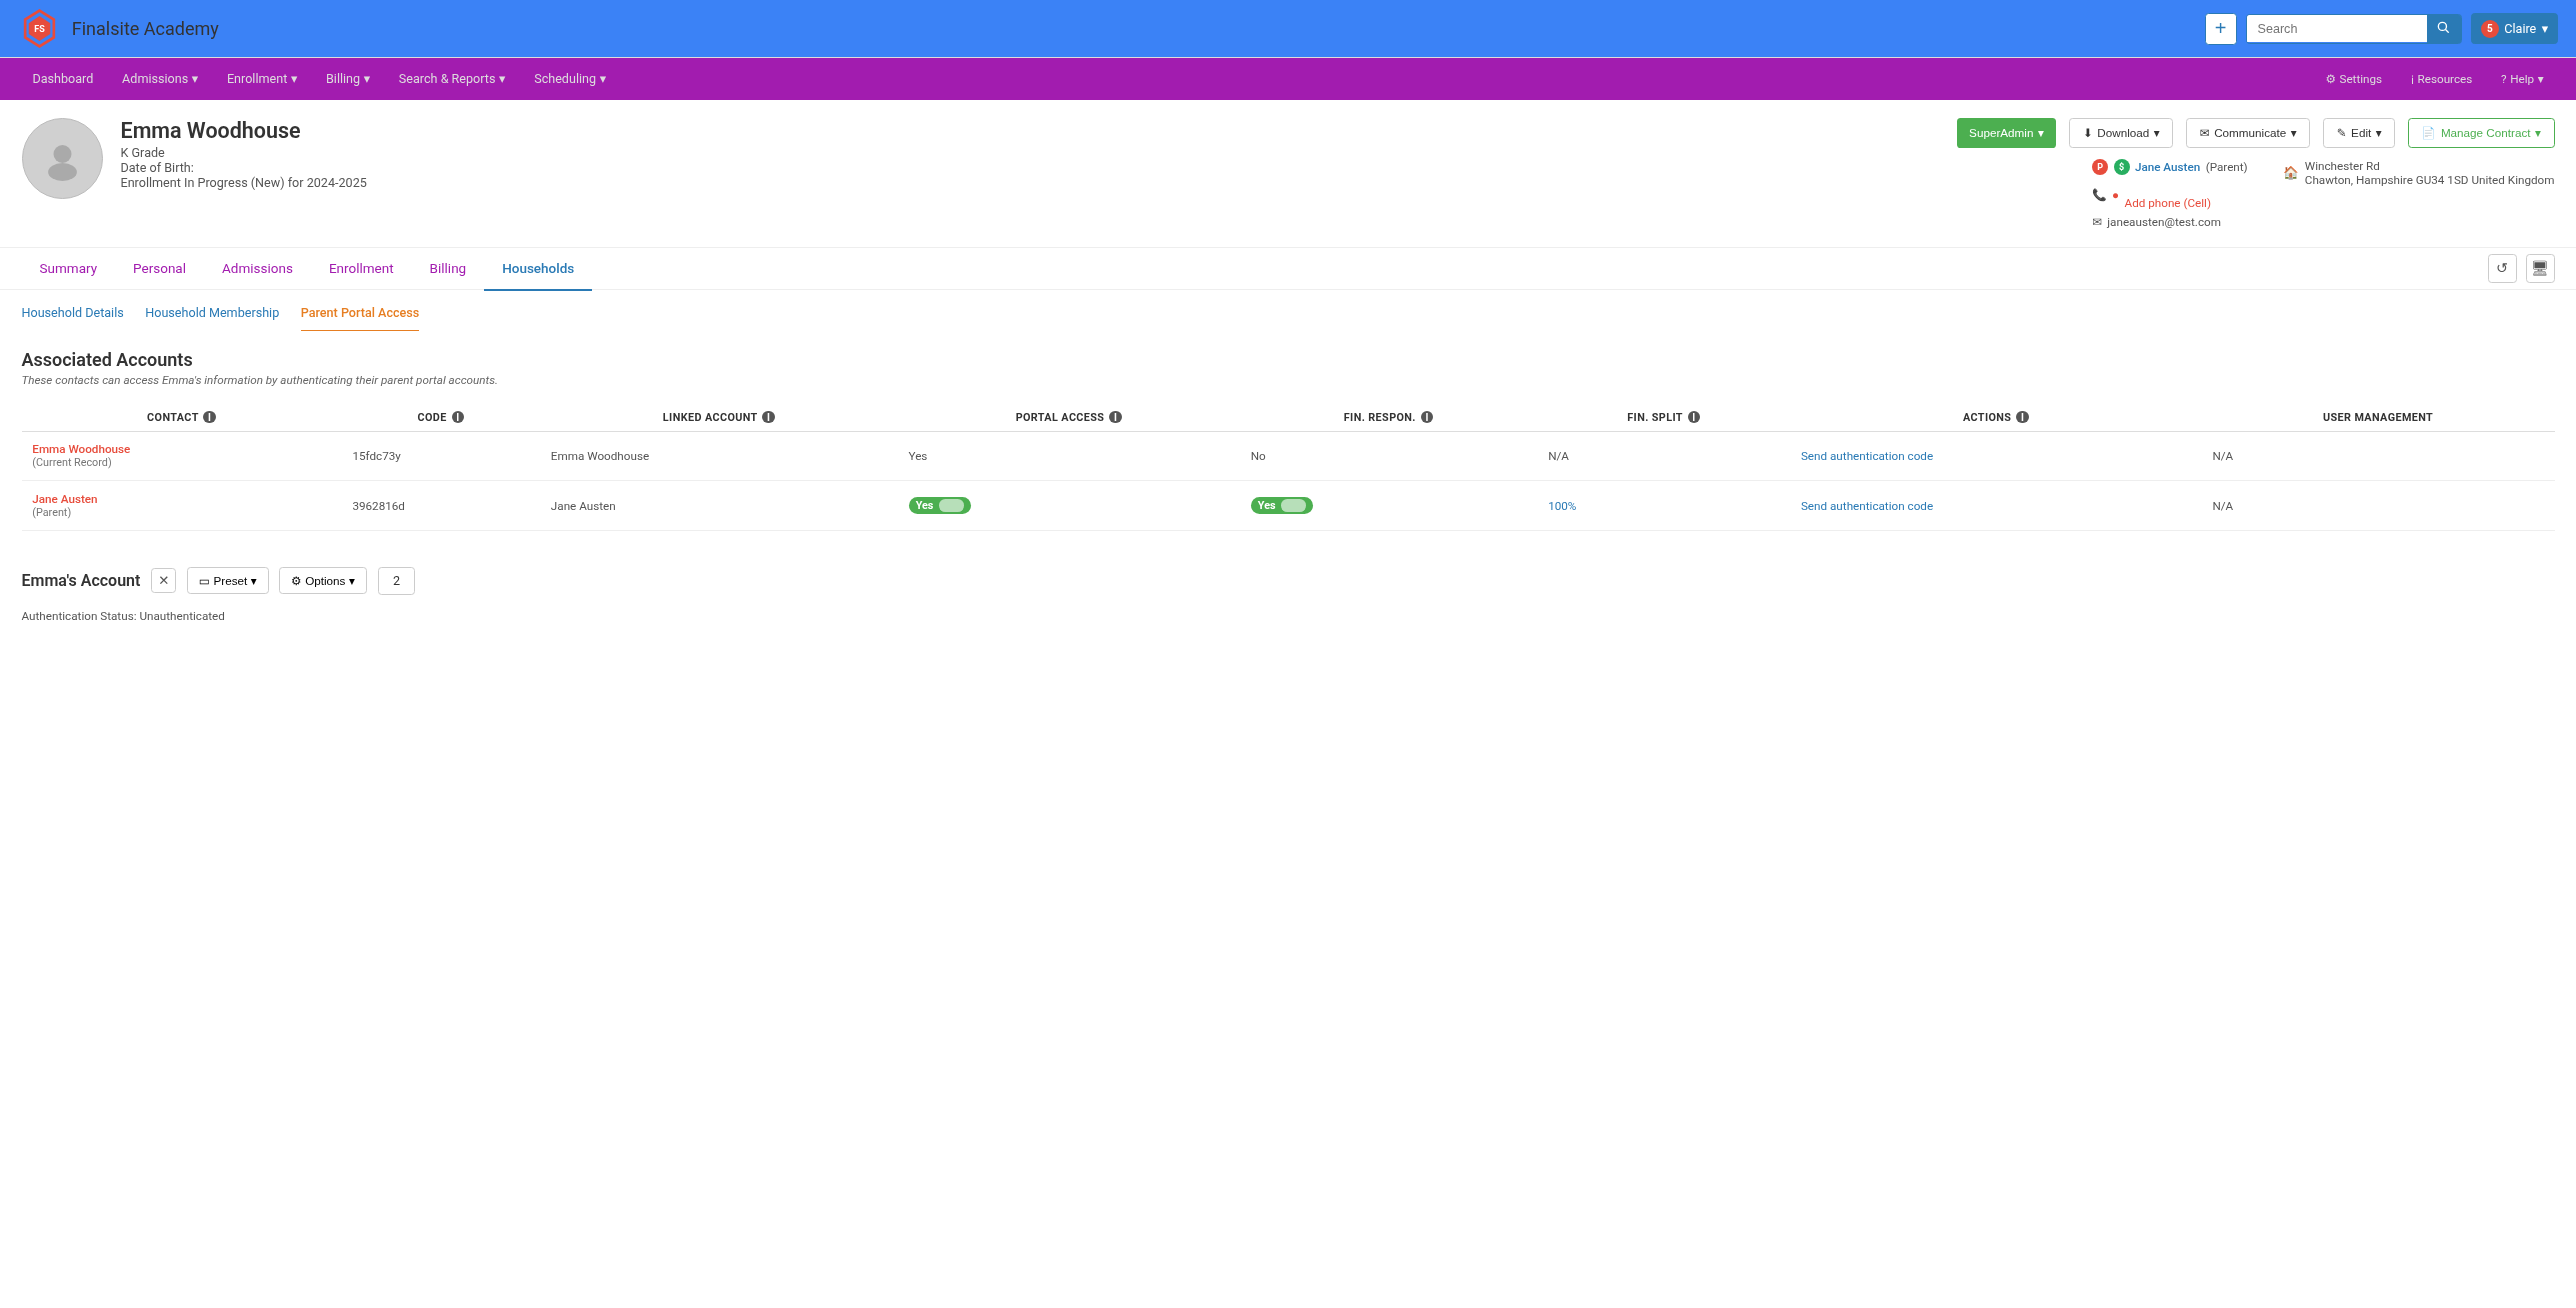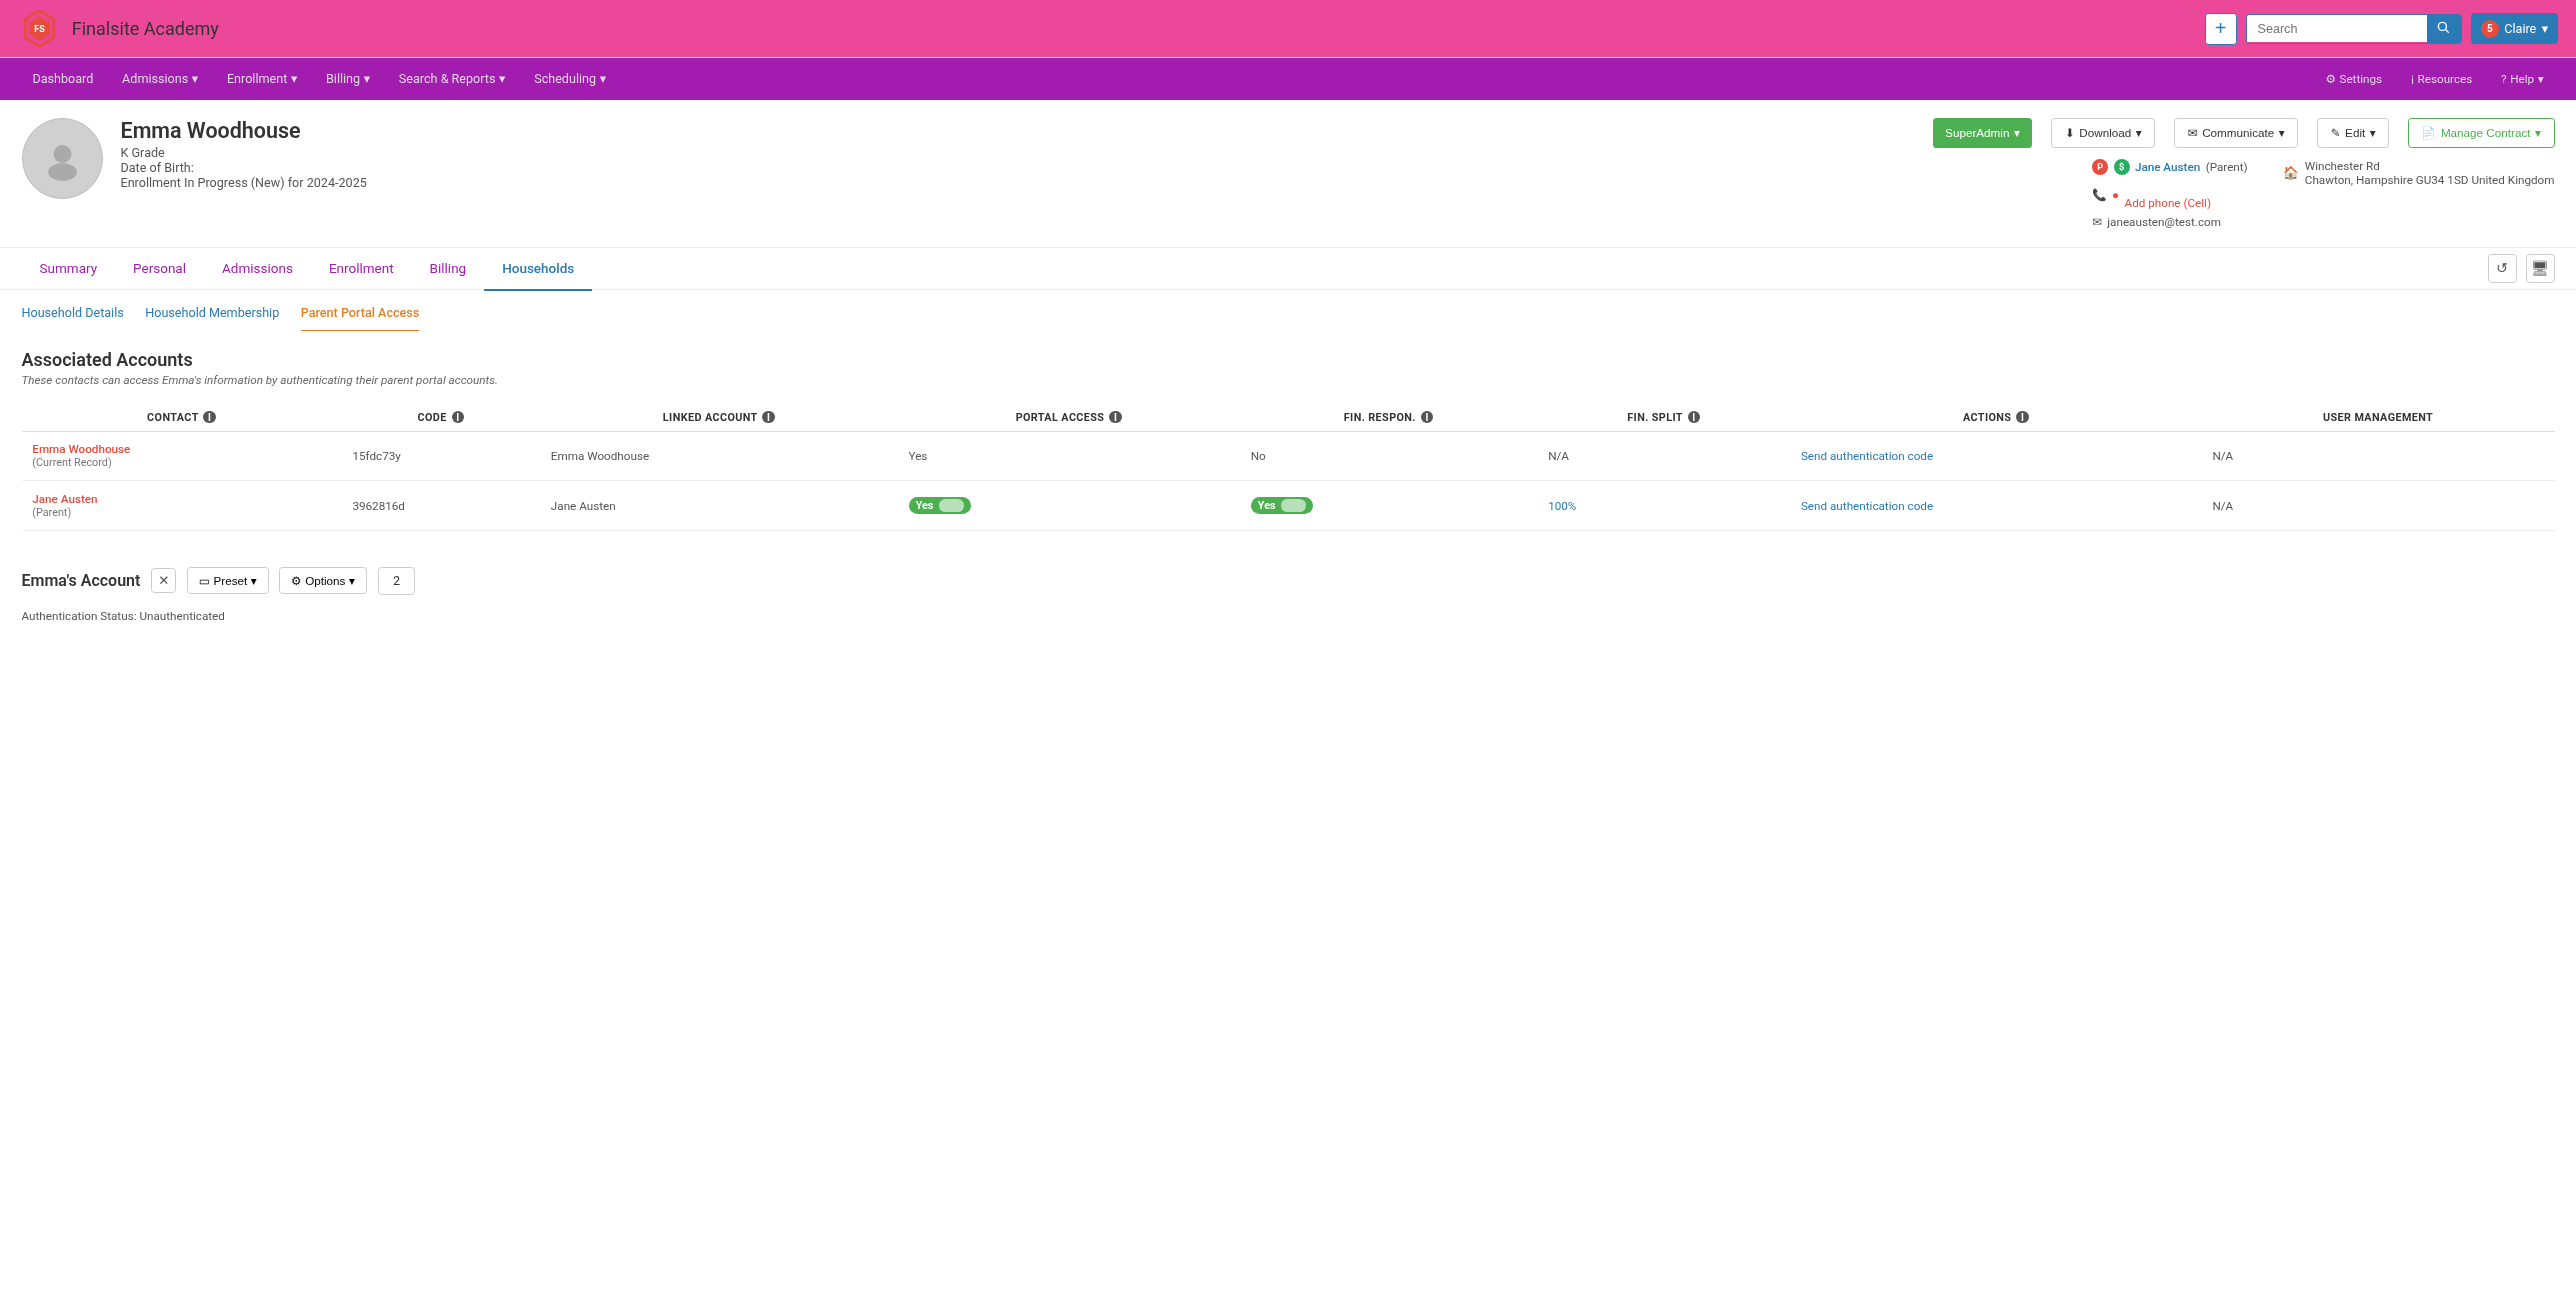--- a/index.html
+++ b/index.html
@@ -1,21 +1,21 @@
 <!DOCTYPE html>
 <html style="font-size:14.4px"><head>
   <meta charset="utf-8">
   <style>
     * { box-sizing: border-box; margin: 0; padding: 0; }
     body { font-family: -apple-system, BlinkMacSystemFont, 'Segoe UI', Roboto, sans-serif; font-size: 12.6px; color: #333; background: #fff; }
 
     
     .top-bar {
       display: flex; align-items: center; justify-content: space-between;
-      padding: 7.2px 18px; border-bottom: 0.9px solid #ddd; background: #ec4899;
+      padding: 7.2px 18px; border-bottom: 0.9px solid #ddd; background: #3b82f6;
     }
     .logo-area { display: flex; align-items: center; gap: 10.8px; }
     .logo-svg { width: 43px; height: 43px; }
     .app-title { font-size: 18px; font-weight: 400; color: #333; }
     .top-right { display: flex; align-items: center; gap: 9px; }
     .add-btn {
       width: 32px; height: 32px; border: 1.8px solid #2a7ab5; border-radius: 3.6px;
       background: #fff; color: #2a7ab5; font-size: 20px; cursor: pointer;
       display: flex; align-items: center; justify-content: center; font-weight: 300;
     }
@@ -62,21 +62,21 @@
       border: 1.8px solid #bbb;
     }
     .profile-info { flex: 1; }
     .profile-name { font-size: 21.5px; font-weight: 600; color: #333; }
     .profile-grade { color: #555; font-size: 12.6px; margin-top: 2px; }
     .profile-dob { color: #555; font-size: 12.6px; }
     .profile-status { color: #555; font-size: 12.6px; }
     .profile-actions {
       display: flex; flex-direction: column; align-items: flex-end; gap: 10.8px; margin-left: auto;
     }
-    .action-btns { display: flex; gap: 19px; flex-wrap: wrap; justify-content: space-between; }
+    .action-btns { display: flex; gap: 13px; flex-wrap: wrap; justify-content: space-between; }
     .btn-green {
       background: #4caf50; color: #fff; border: none; padding: 7.2px 12.6px;
       border-radius: 3.6px; cursor: pointer; font-size: 11.7px; display: flex; align-items: center; gap: 4.5px;
     }
     .btn-white {
       background: #fff; color: #333; border: 0.9px solid #ccc; padding: 7.2px 12.6px;
       border-radius: 3.6px; cursor: pointer; font-size: 11.7px; display: flex; align-items: center; gap: 4.5px;
     }
     .btn-white.green-text { color: #4caf50; border-color: #4caf50; }
     .contact-info { display: flex; gap: 36px; }

